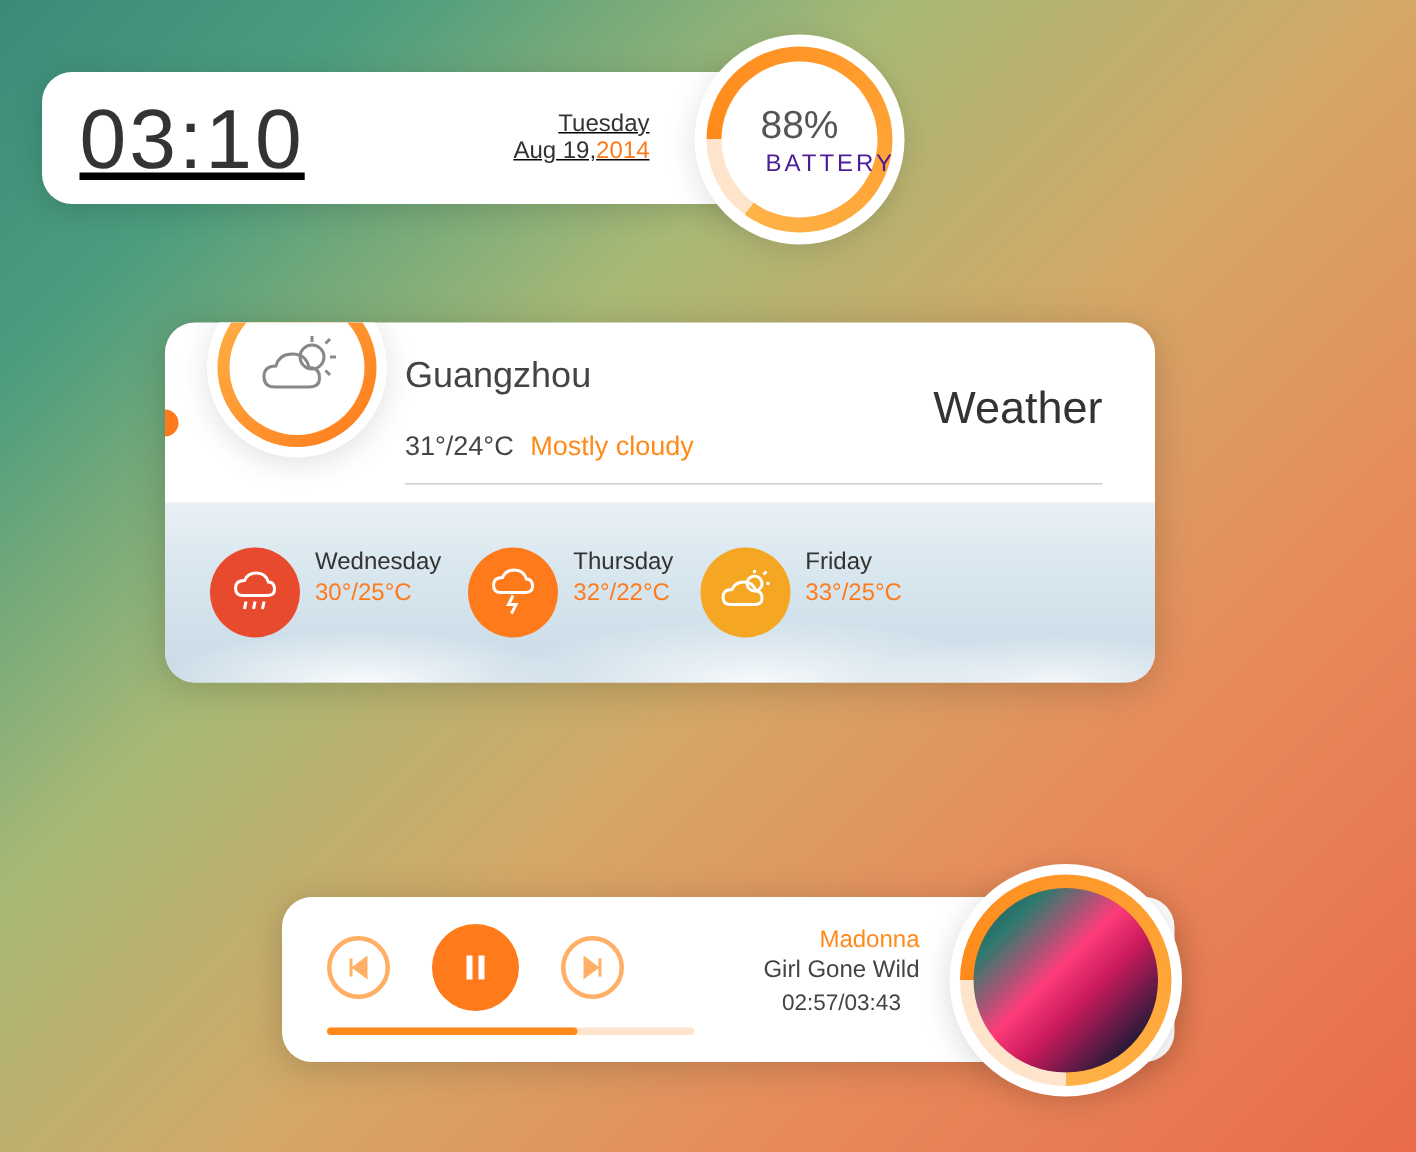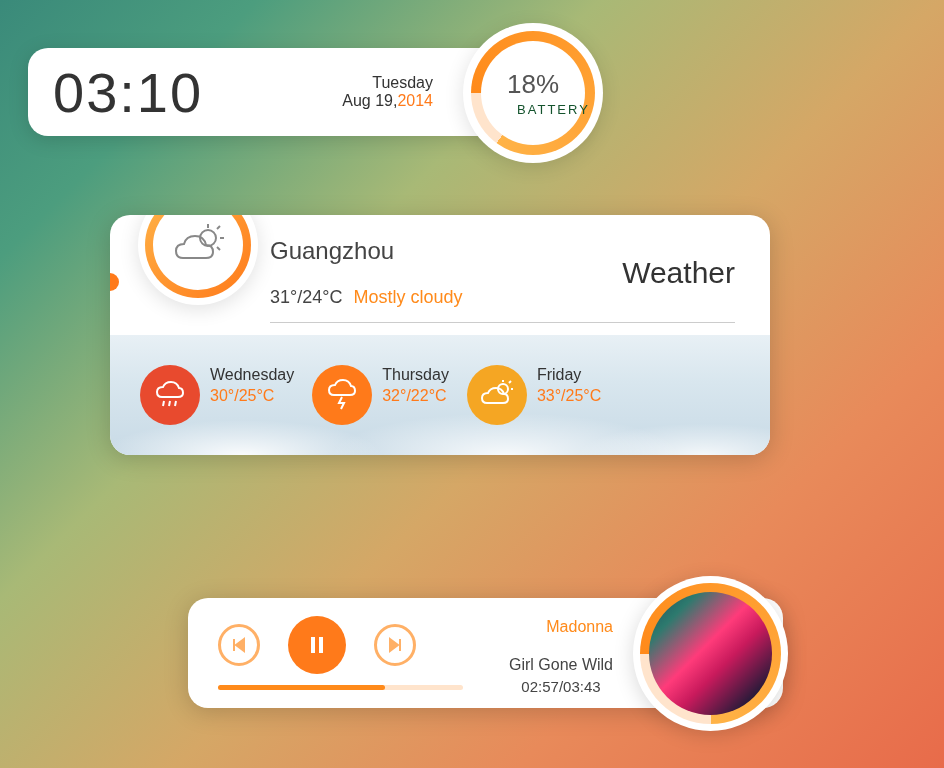--- a/index.html
+++ b/index.html
@@ -18,20 +18,21 @@
     top: 48px;
     left: 28px;
     width: 555px;
     height: 88px;
     background: #fff;
     border-radius: 20px;
     display: flex;
     align-items: center;
     padding: 0 30px 0 25px;
     box-shadow: 0 4px 20px rgba(0,0,0,0.15);
+    text-decoration: underline;
   }
   .clock-time {
     font-size: 56px;
     font-weight: 300;
     color: #333;
     letter-spacing: 2px;
   }
   .clock-date {
     margin-left: auto;
     margin-right: 120px;
@@ -81,22 +82,22 @@
     position: relative;
     z-index: 2;
     text-align: center;
   }
   .battery-pct {
     font-size: 26px;
     color: #555;
     font-weight: 300;
   }
   .battery-label {
-    font-size: 13px;
-    color: #14532d;
+    font-size: 16px;
+    color: #4c1d95;
     letter-spacing: 2px;
     margin-top: 2px;
     margin-left: 41px;
   }
 
   
   .weather-widget {
     position: absolute;
     top: 215px;
     left: 110px;
@@ -265,21 +266,21 @@
     top: 20px;
     text-align: right;
   }
   .music-artist {
     color: #ff8a1a;
     font-size: 16px;
   }
   .music-track {
     color: #444;
     font-size: 16px;
-    margin-top: 20px;
+    margin-top: 2px;
   }
   .music-time {
     color: #444;
     font-size: 15px;
     margin-top: 4px;
     text-align: center;
   }
   .music-progress {
     position: absolute;
     left: 30px;
@@ -328,21 +329,21 @@
   <div class="clock-time">03:10</div>
   <div class="clock-date">
     <div class="clock-day">Tuesday</div>
     <div class="clock-full-date">
       <span>Aug 19,</span><span class="clock-year">2014</span>
     </div>
   </div>
   <div class="battery-circle">
     <div class="battery-ring"></div>
     <div class="battery-content">
-      <div class="battery-pct">18%</div>
+      <div class="battery-pct">88%</div>
       <div class="battery-label">BATTERY</div>
     </div>
   </div>
 </div>
 
 <div class="weather-widget">
   <div class="weather-dot"></div>
   <div class="weather-icon-circle">
     <div class="weather-icon-ring"></div>
     <svg class="weather-icon-svg" width="60" height="50" viewBox="0 0 60 50">

